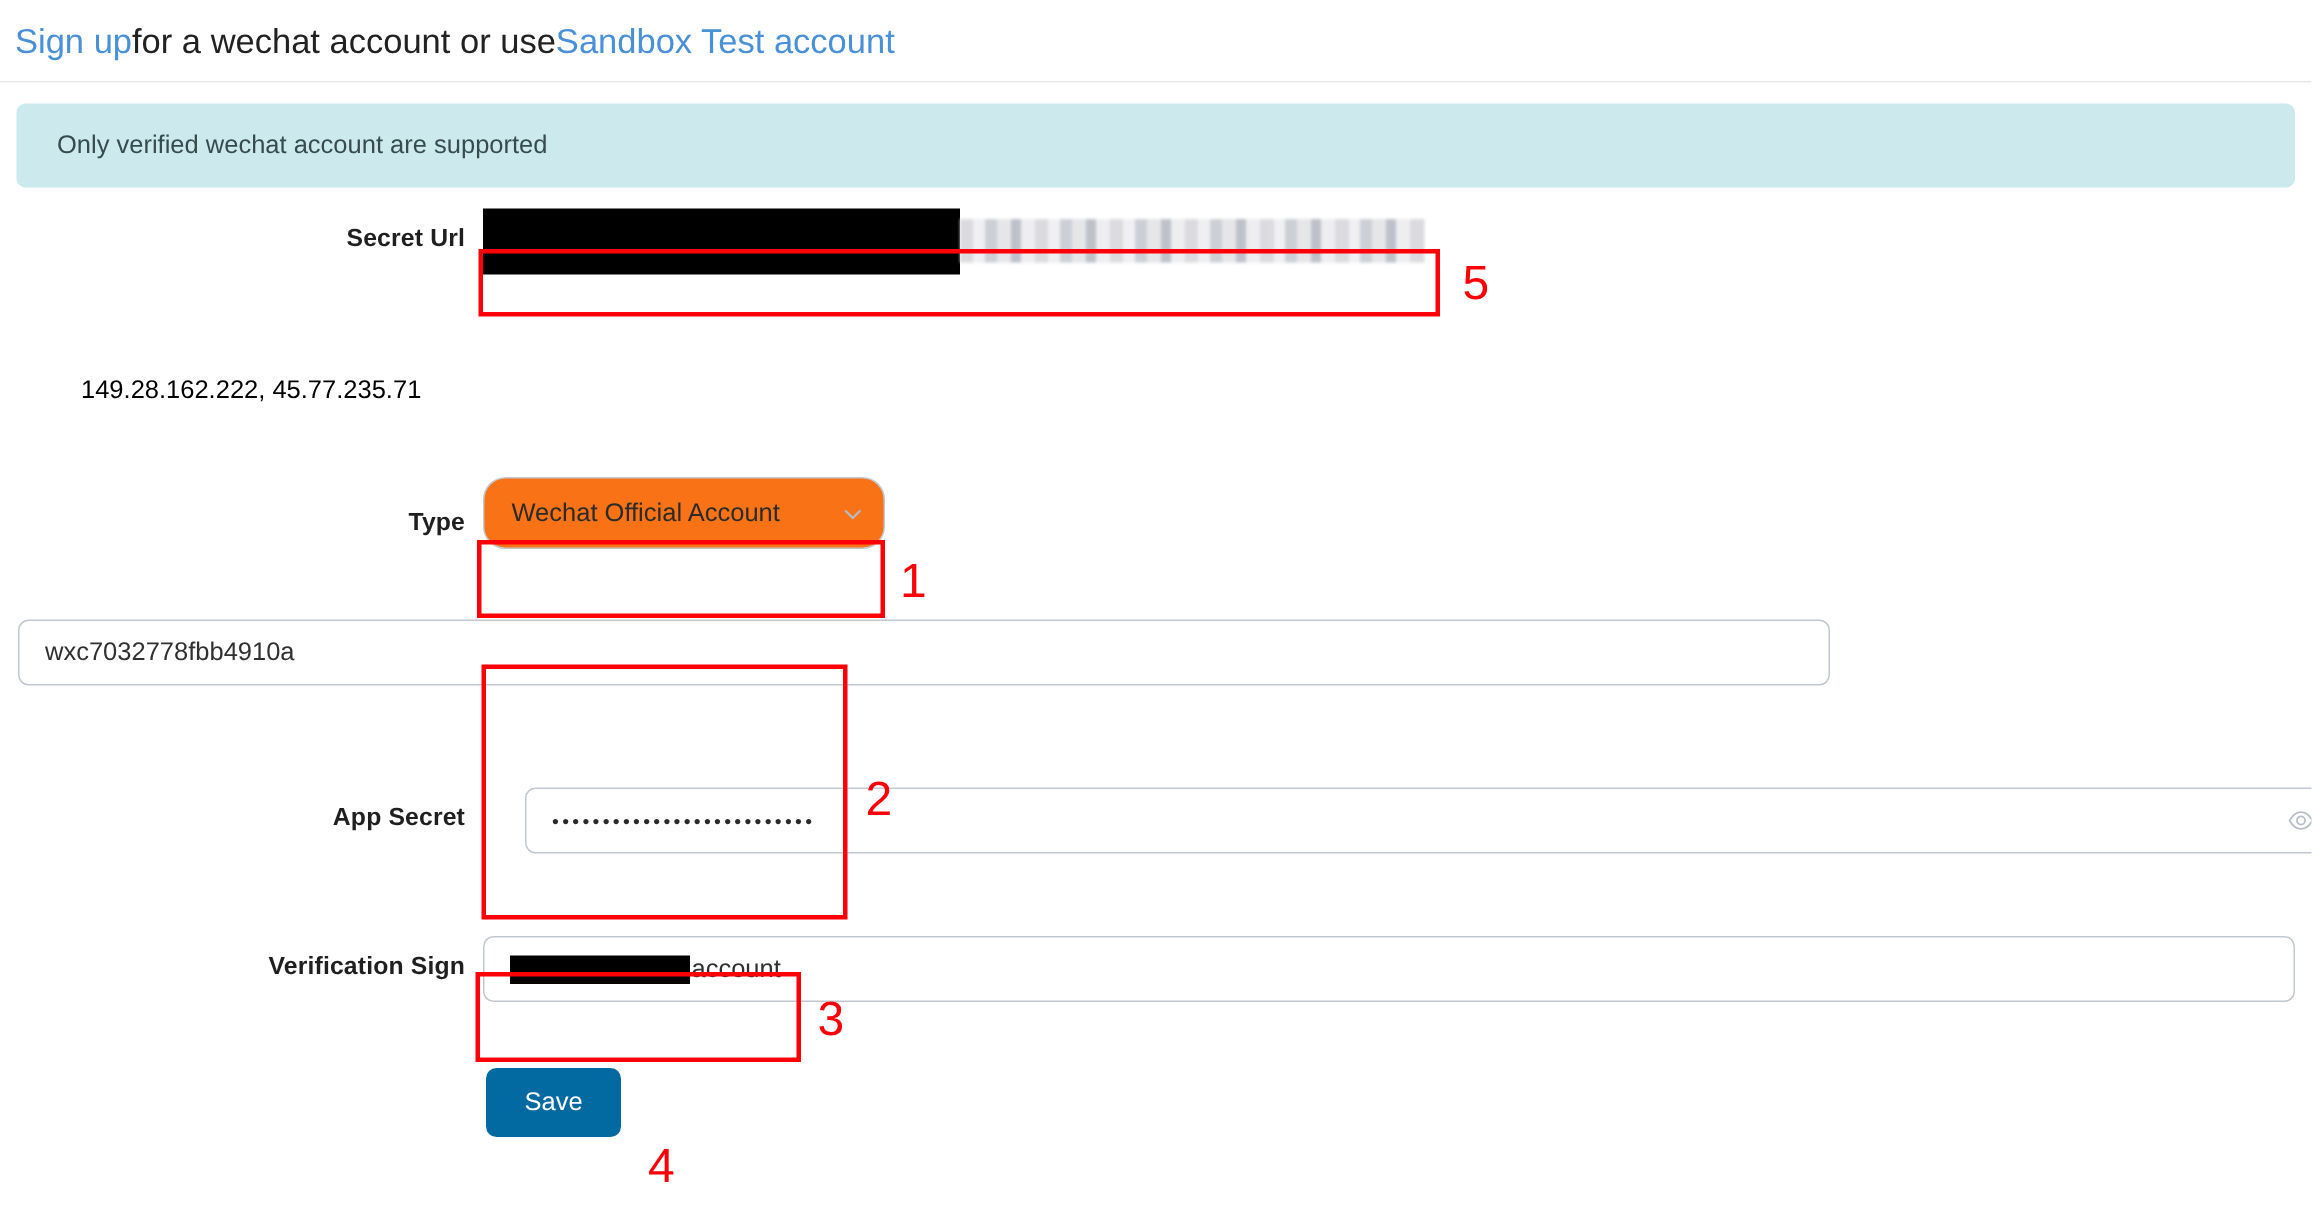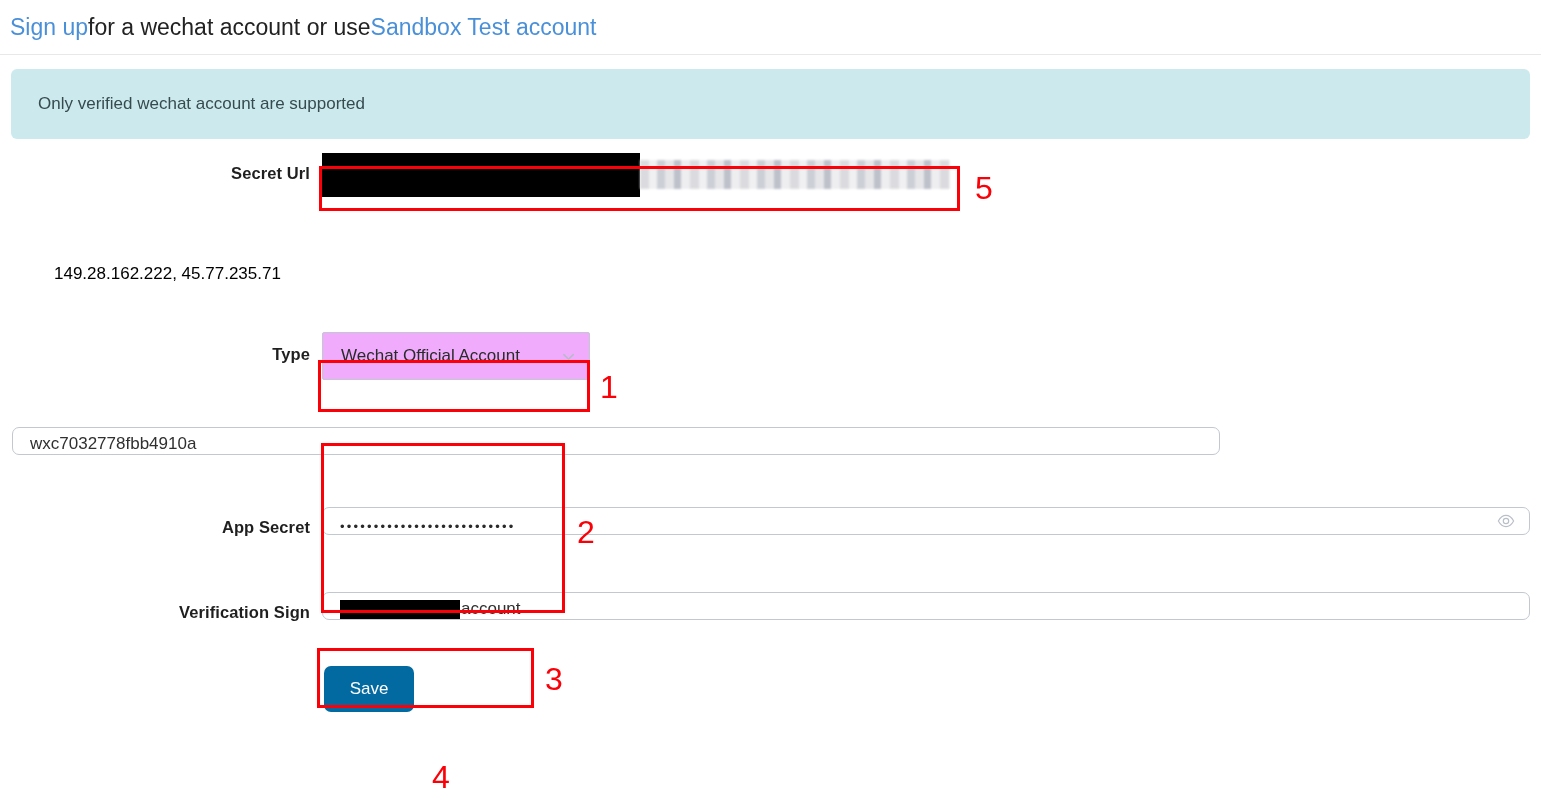--- a/index.html
+++ b/index.html
@@ -35,21 +35,21 @@
   }
   .header .plain { color: #222222; }
 
   
   .alert-wrap {
     padding: 14px 11px 0 11px;
   }
   .alert {
     background: #cceaee;
     border-radius: 6px;
-    height: 70px;
+    height: 56px;
     display: flex;
     align-items: center;
     padding-left: 27px;
     font-size: 17px;
     color: #374b4f;
     box-sizing: border-box;
   }
 
   
   .form {
@@ -72,27 +72,27 @@
     box-sizing: border-box;
     letter-spacing: .1px;
   }
   .control {
     flex: 1;
     padding-left: 15px;
     position: relative;
   }
 
   .input {
-    height: 28px;
+    height: 44px;
     box-sizing: border-box;
     border: 1px solid #c2c8d0;
     border-radius: 7px;
     background: #ffffff;
     display: flex;
-    align-items: flex-end;
+    align-items: center;
     padding: 0 17px;
     font-size: 17px;
     color: #303030;
     width: 1208px;
     position: relative;
   }
   .input.dots {
     letter-spacing: 2.2px;
     font-size: 13px;
     color: #2a2a2a;
@@ -144,22 +144,22 @@
     padding-left: 7px;
     margin-left: 32px;
   }
 
   
   .select {
     width: 268px;
     height: 48px;
     box-sizing: border-box;
     border: 1px solid #c2c8d0;
-    border-radius: 2px;
-    background: #f0abfc;
+    border-radius: 15px;
+    background: #f97316;
     display: flex;
     align-items: center;
     justify-content: space-between;
     padding: 0 13px 0 18px;
     font-size: 17px;
     color: #2b2b2b;
     cursor: pointer;
   }
   .chev {
     width: 15px;
@@ -242,41 +242,41 @@
       </div>
     </div>
   </div>
 
   <div class="row" style="margin-top:56px;">
     <div class="control">
       <div class="static-value">149.28.162.222, 45.77.235.71</div>
     </div>
   </div>
 
-  <div class="row" style="margin-top:48px;">
+  <div class="row" style="margin-top:48px;align-items:center;">
     <div class="label" style="padding-top:13px;">Type</div>
     <div class="control" style="padding-left:12px;">
       <div class="select">
         <span>Wechat Official Account</span>
         <svg class="chev" viewBox="0 0 16 16">
           <path d="M3 6 L8 11 L13 6" fill="none" stroke="currentColor" stroke-width="1.6" stroke-linecap="round" stroke-linejoin="round"></path>
         </svg>
       </div>
     </div>
   </div>
 
   <div class="row" style="margin-top:47px;">
     <div class="control" style="padding-left:12px;">
       <div class="input">
         <span>wxc7032778fbb4910a</span>
       </div>
     </div>
   </div>
 
-  <div class="row" style="margin-top:52px;">
+  <div class="row" style="margin-top:68px;gap:28px;">
     <div class="label">App Secret</div>
     <div class="control" style="padding-left:12px;">
       <div class="input dots">
         <span>••••••••••••••••••••••••••</span>
         <svg class="eye" viewBox="0 0 20 20">
           <path d="M1.5 10 C4 5.5 7 3.8 10 3.8 C13 3.8 16 5.5 18.5 10 C16 14.5 13 16.2 10 16.2 C7 16.2 4 14.5 1.5 10 Z" fill="none" stroke="currentColor" stroke-width="1.3"></path>
           <circle cx="10" cy="10" r="3" fill="none" stroke="currentColor" stroke-width="1.3"></circle>
         </svg>
       </div>
     </div>

